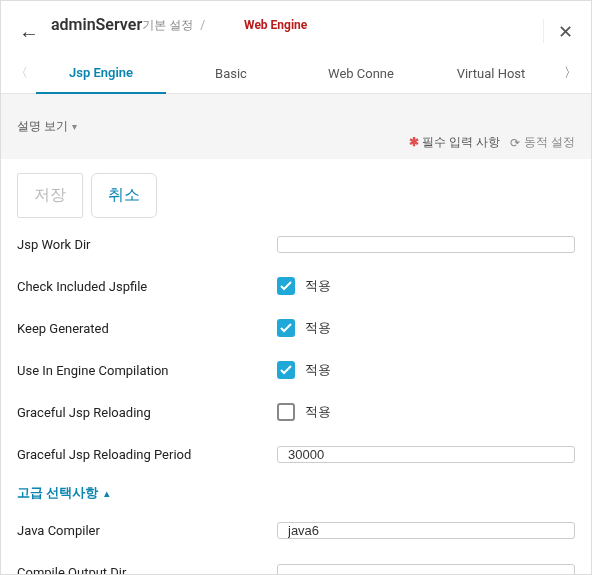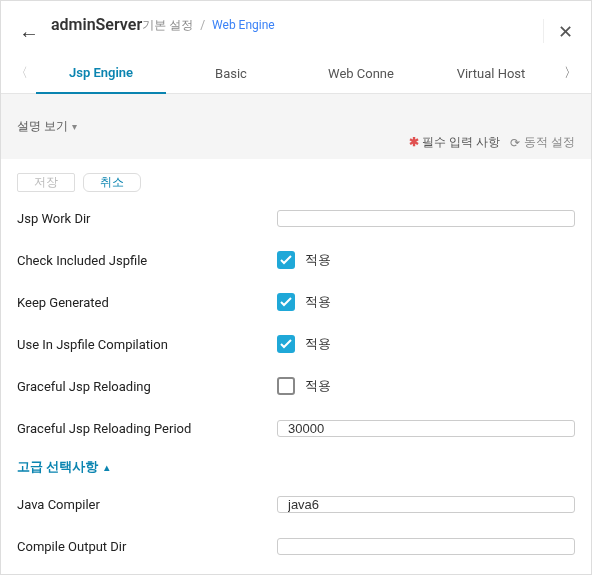--- a/index.html
+++ b/index.html
@@ -4,37 +4,37 @@
 <style>
 * { box-sizing: border-box; margin: 0; padding: 0; }
 body { font-family: -apple-system, "Segoe UI", Roboto, sans-serif; font-size: 13px; color: #333; background: #fff; }
 .container { width: 592px; height: 575px; border: 1px solid #ddd; position: relative; overflow: hidden; }
 .header { display: flex; align-items: flex-start; padding: 14px 18px 10px 18px; position: relative; }
 .back { font-size: 20px; font-weight: bold; cursor: pointer; margin-right: 12px; margin-top: 4px; }
 .title-block { display: flex; flex-direction: row; }
 .title { font-size: 16px; font-weight: 600; color: #333; }
 .breadcrumb { font-size: 12px; color: #888; margin-top: 2px; }
 .breadcrumb .sep { margin: 0 4px; color: #aaa; }
-.breadcrumb .current { color: #3b82f6; font-weight: 400; }
+.breadcrumb .current { color: #b91c1c; font-weight: 700; margin-left: 32px; }
 .close { position: absolute; right: 18px; top: 18px; font-size: 18px; color: #555; cursor: pointer; padding-left: 14px; border-left: 1px solid #eee; height: 24px; display: flex; align-items: center; }
 .tabs { display: flex; align-items: center; border-bottom: 1px solid #e5e5e5; padding: 0 6px; }
 .tab-scroll { font-size: 13px; color: #bbb; padding: 0 8px; cursor: pointer; }
 .tab-scroll.right { color: #555; margin-left: auto; }
 .tab { flex: 1; text-align: center; padding: 12px 4px; font-size: 13px; color: #555; cursor: pointer; white-space: nowrap; }
 .tab.active { color: #0a84b0; font-weight: 600; border-bottom: 2px solid #0a84b0; margin-bottom: -1px; }
 .subbar { display: flex; align-items: center; padding: 8px 16px; background: #f5f5f5; font-size: 12px; }
 .view-desc { color: #555; cursor: pointer; display: flex; align-items: center; gap: 4px; }
 .view-desc .caret { font-size: 10px; color: #888; }
 .sub-right { margin-left: auto; display: flex; align-items: center; gap: 10px; margin-top: 32px; }
 .req-star { color: #e05050; font-weight: bold; }
 .req-text { color: #555; }
 .refresh { color: #888; display: flex; align-items: center; gap: 4px; }
 .content { padding: 14px 16px; }
 .btn-row { display: flex; gap: 8px; margin-bottom: 14px; }
-.btn { border: 1px solid #ddd; background: #fff; padding: 0 16px; font-size: 12px; border-radius: 2px; cursor: pointer; }
+.btn { border: 1px solid #ddd; background: #fff; padding: 11px 16px; font-size: 16px; border-radius: 2px; cursor: pointer; }
 .btn.save { color: #bbb; }
 .btn.cancel { color: #0a84b0; font-weight: 400; border-radius: 6px; }
 .form-row { display: flex; align-items: center; margin-bottom: 18px; min-height: 24px; }
 .label { width: 260px; font-size: 13px; color: #222; }
 .field { flex: 1; }
 .field input[type="text"] { width: 100%; padding: 0 10px; border: 1px solid #ccc; border-radius: 3px; font-size: 13px; color: #333; }
 .check-wrap { display: flex; align-items: flex-start; gap: 10px; }
 .chk { width: 18px; height: 18px; border-radius: 3px; display: inline-flex; align-items: center; justify-content: center; cursor: pointer; }
 .chk.checked { background: #1fa8d8; }
 .chk.checked svg { display: block; }
@@ -115,21 +115,21 @@
         <span class="chk checked">
             <svg width="12" height="10" viewBox="0 0 12 10">
               <path d="M1 5 L4 8 L11 1" stroke="#fff" stroke-width="2" fill="none"></path>
             </svg>
           </span>
         <span class="chk-label">적용</span>
       </div>
     </div>
 
     <div class="form-row">
-      <div class="label">Use In Jspfile Compilation</div>
+      <div class="label">Use In Engine Compilation</div>
       <div class="field check-wrap">
         <span class="chk checked">
             <svg width="12" height="10" viewBox="0 0 12 10">
               <path d="M1 5 L4 8 L11 1" stroke="#fff" stroke-width="2" fill="none"></path>
             </svg>
           </span>
         <span class="chk-label">적용</span>
       </div>
     </div>
 

